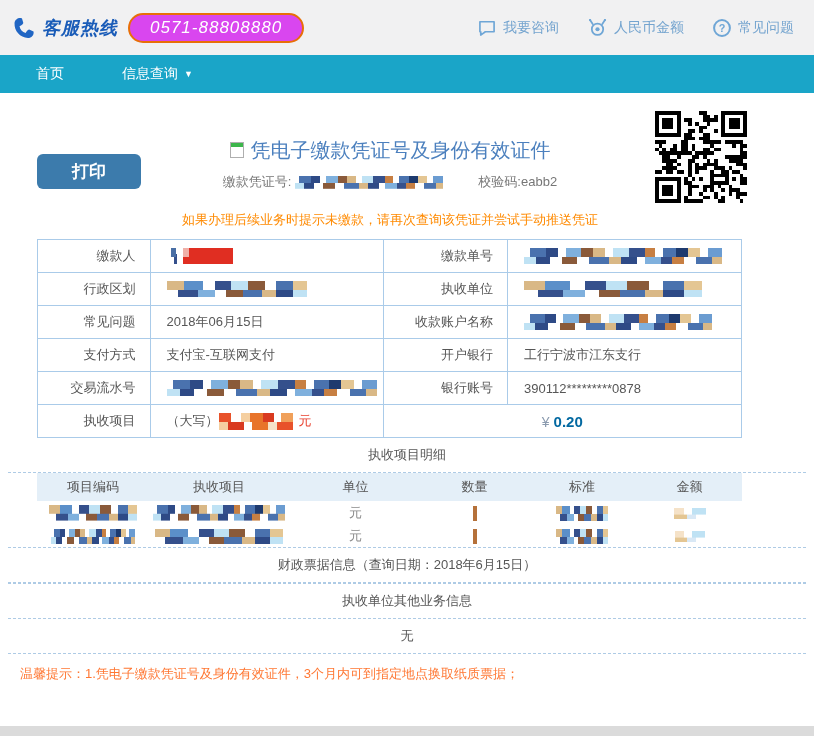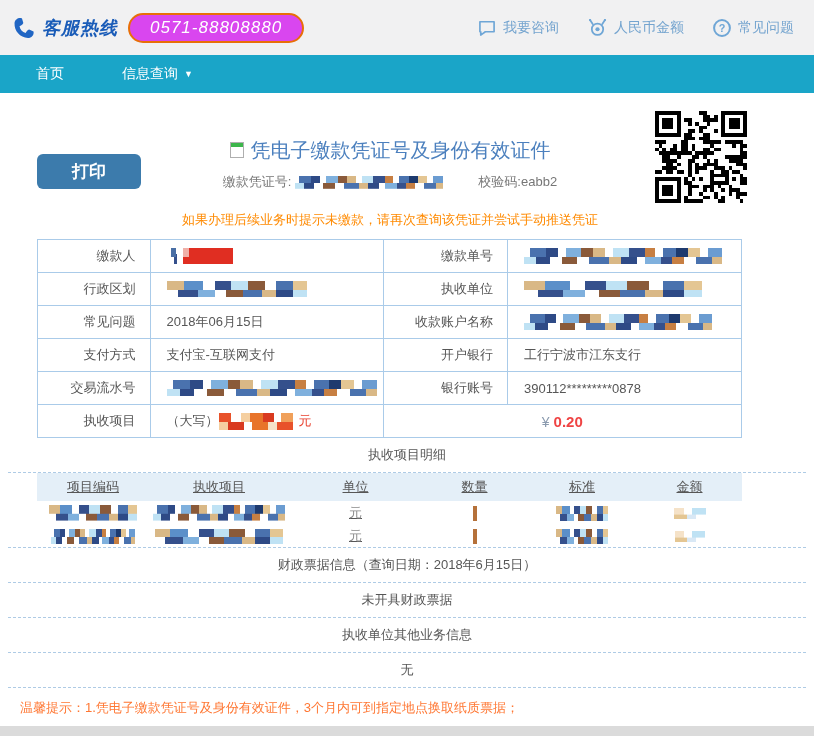--- a/index.html
+++ b/index.html
@@ -80,21 +80,21 @@
     width: 705px; margin: 4px 0 0 37px;
     border-collapse: collapse; font-size: 13px;
     border: 1px solid #A6C9E8;
   }
   .info-table td { border: 1px solid #AACBE9; height: 33px; }
   .info-table td.lbl { text-align: right; padding-right: 14px; color: #565656; }
   .info-table td.val { text-align: left; padding-left: 16px; color: #565656; }
   .red-unit { color: #E8402E; margin-left: 6px; }
   .amount-cell { text-align: center; }
   .cur { color: #8A9AAE; font-size: 14px; margin-right: 4px; }
-  .amount-val { color: #ef4444; font-weight: bold; font-size: 15px; }
+  .amount-val { color: #0369a1; font-weight: bold; font-size: 15px; }
 
   
   .mz {
     display: inline-block; vertical-align: middle; height: 17px;
     background-repeat: no-repeat;
     background-size: 100% 55%, 100% 60%;
     background-position: 0 0, 0 100%;
   }
   .mz-a {
     background-image:
@@ -118,21 +118,21 @@
   }
   .mz-lt {
     background-image:
       linear-gradient(90deg,#f5e2c8 0 30%,#ffffff 30% 55%,#bfe2f4 55% 100%),
       linear-gradient(90deg,#e4c693 0 40%,#d9e8f5 40% 70%,#ffffff 70% 100%);
   }
 
   
   .sect-title { height: 34px; line-height: 34px; text-align: center; font-size: 13px; color: #565656; }
   .sep { border-top: 1px dashed #AECBE5; margin: 0 8px; }
-  .items-table { width: 705px; margin-left: 37px; border-collapse: collapse; font-size: 13px; text-decoration: underline; }
+  .items-table { width: 705px; margin-left: 37px; border-collapse: collapse; font-size: 13px; }
   .items-table th {
     background: #E4EFF8; height: 28px; font-weight: normal; color: #565656;
     text-align: center;
   }
   .items-table td { height: 23px; text-align: center; color: #8a8a8a; }
 
   .sect-row { height: 34px; line-height: 34px; text-align: center; font-size: 13px; color: #565656; }
 
   .notice { margin: 11px 20px 6px 20px; font-size: 13px; color: #FF7733; }
 
@@ -595,21 +595,20 @@
       <td><span class="mz" style="width:4px;height:15px;background:#b5713a"></span></td>
       <td><span class="mz mz-b" style="width:52px;height:15px"></span></td>
       <td><span class="mz mz-lt" style="width:30px;height:12px"></span></td>
     </tr>
   </tbody>
     </table>
 
   <div class="sep"></div>
   <div class="sect-row">财政票据信息（查询日期：2018年6月15日）</div>
   <div class="sep"></div>
-  <div class="sect-row">未开具财政票据</div>
   <div class="sep"></div>
   <div class="sect-row">执收单位其他业务信息</div>
   <div class="sep"></div>
   <div class="sect-row">无</div>
   <div class="sep"></div>
 
   <div class="notice">温馨提示：1.凭电子缴款凭证号及身份有效证件，3个月内可到指定地点换取纸质票据；</div>
 </div>
 
 <div class="footer-bar"></div>

